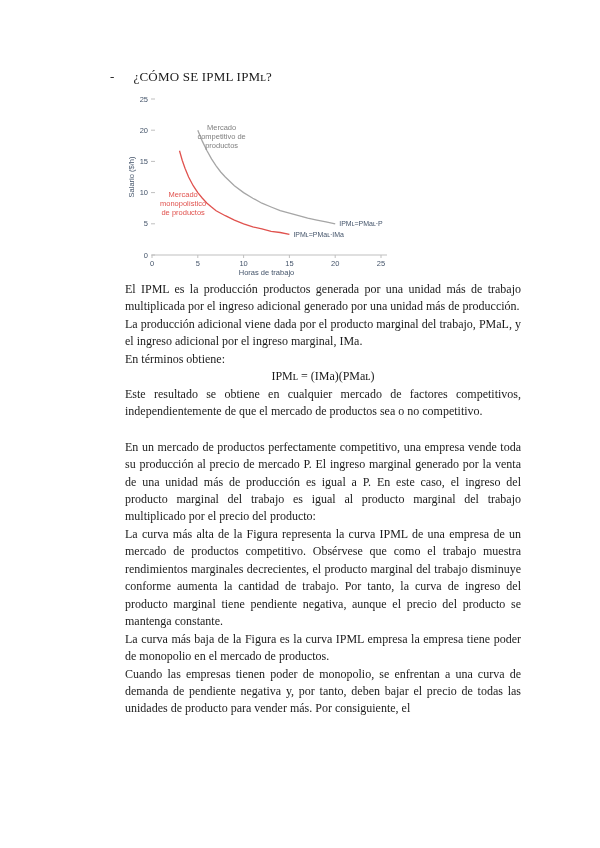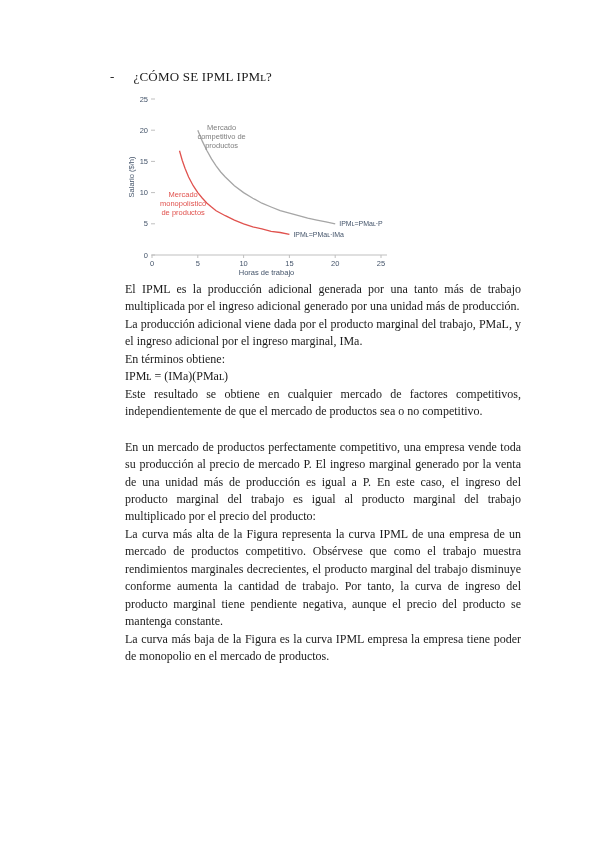--- a/index.html
+++ b/index.html
@@ -19,21 +19,21 @@
   .chart-wrap{
     position:absolute;left:126px;top:90px;
     width:276px;height:188px;
   }
   .chart-wrap svg{display:block;font-family:"Liberation Sans","DejaVu Sans",sans-serif;}
   .body-text{
     position:absolute;left:125px;top:281px;width:396px;
     font-size:12px;line-height:17.45px;
   }
   .para{text-align:justify;}
-  .formula{}
+  .formula{text-align:center;}
   .spacer{height:18px;}
 </style>
 </head>
 <body>
 
 <div class="page">
 
   <div class="heading">
     <span>-</span>
     <span>¿CÓMO SE IPML IPMʟ?</span>
@@ -71,24 +71,25 @@
         <polyline points="71.8,40.2 76.4,51.4 81.0,60.8 85.5,68.9 90.1,75.8 94.7,82.0 99.3,87.0 108.4,95.7 117.6,102.6 126.8,108.2 135.9,113.2 145.1,117.0 154.2,120.7 163.4,123.2 172.6,125.7 181.7,128.2 190.9,130.1 200.0,131.9 209.2,133.8" fill="none" stroke="#a6a6a6" stroke-width="1.3"></polyline>
         <text x="213.20000000000002" y="136.3" font-size="7" fill="#44546a">IPMʟ=PMaʟ·P</text>
         <polyline points="53.5,60.8 56.2,70.2 59.0,78.3 62.6,87.0 67.2,95.7 71.8,102.6 76.4,108.2 81.0,113.2 85.5,117.0 90.1,120.7 99.3,125.7 108.4,130.1 117.6,133.8 126.8,136.9 135.9,138.8 145.1,141.3 154.2,142.5 163.4,144.4" fill="none" stroke="#e0524e" stroke-width="1.3"></polyline>
         <text x="167.4" y="146.908" font-size="7" fill="#44546a">IPMʟ=PMaʟ·IMa</text>
         <text x="95.616" y="39.94" text-anchor="middle" font-size="7.5" fill="#808080"><tspan x="95.616" dy="0">Mercado</tspan><tspan x="95.616" dy="9">competitivo de</tspan><tspan x="95.616" dy="9">productos</tspan></text>
         <text x="57.144000000000005" y="107.33200000000001" text-anchor="middle" font-size="7.5" fill="#e0524e"><tspan x="57.144000000000005" dy="0">Mercado</tspan><tspan x="57.144000000000005" dy="9">monopolístico</tspan><tspan x="57.144000000000005" dy="9">de productos</tspan></text>
       </svg>
   </div>
 
   <div class="body-text" id="body-text">
-      <div class="para">El IPML es la producción adicional generada por una tanto más de trabajo multiplicada por el ingreso adicional generado por una unidad más de producción.</div>
+      <div class="para">El IPML es la producción productos generada por una unidad más de trabajo multiplicada por el ingreso adicional generado por una unidad más de producción.</div>
       <div class="para">La producción adicional viene dada por el producto marginal del trabajo, PMaL, y el ingreso adicional por el ingreso marginal, IMa.</div>
       <div class="para">En términos obtiene:</div>
       <div class="formula">IPMʟ = (IMa)(PMaʟ)</div>
       <div class="para">Este resultado se obtiene en cualquier mercado de factores competitivos, independientemente de que el mercado de productos sea o no competitivo.</div>
       <div class="spacer"></div>
       <div class="para">En un mercado de productos perfectamente competitivo, una empresa vende toda su producción al precio de mercado P. El ingreso marginal generado por la venta de una unidad más de producción es igual a P. En este caso, el ingreso del producto marginal del trabajo es igual al producto marginal del trabajo multiplicado por el precio del producto:</div>
       <div class="para">La curva más alta de la Figura representa la curva IPML de una empresa de un mercado de productos competitivo. Obsérvese que como el trabajo muestra rendimientos marginales decrecientes, el producto marginal del trabajo disminuye conforme aumenta la cantidad de trabajo. Por tanto, la curva de ingreso del producto marginal tiene pendiente negativa, aunque el precio del producto se mantenga constante.</div>
       <div class="para">La curva más baja de la Figura es la curva IPML empresa la empresa tiene poder de monopolio en el mercado de productos.</div>
+      <div class="para">Cuando las empresas tienen poder de monopolio, se enfrentan a una curva de demanda de pendiente negativa y, por tanto, deben bajar el precio de todas las unidades de producto para vender más. Por consiguiente, el</div>
     </div>
 
 </div>
 
 </body></html>

